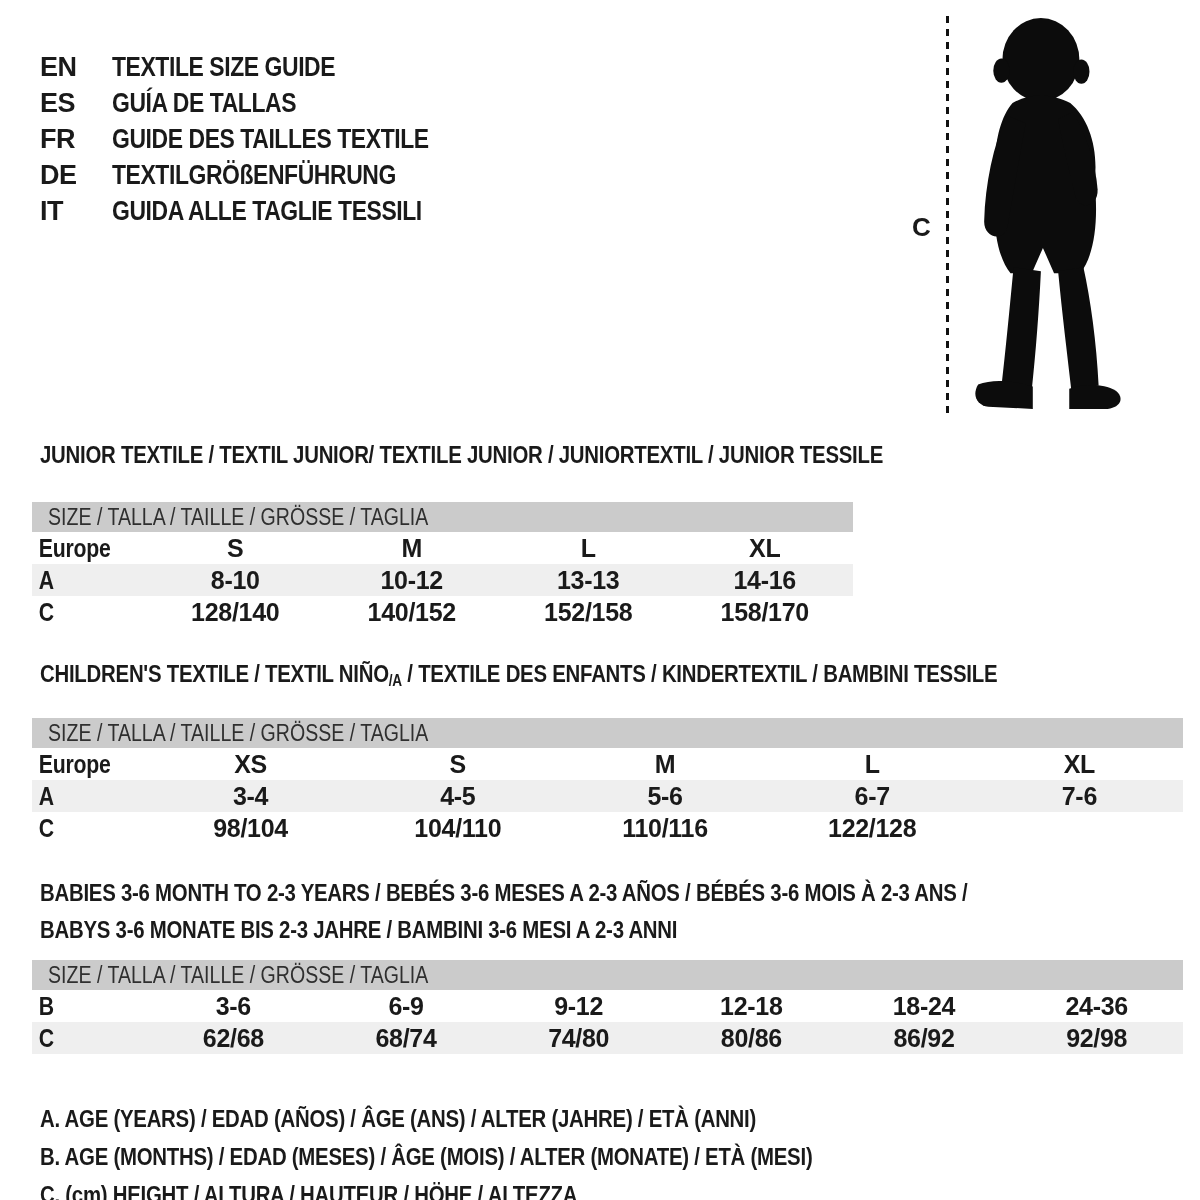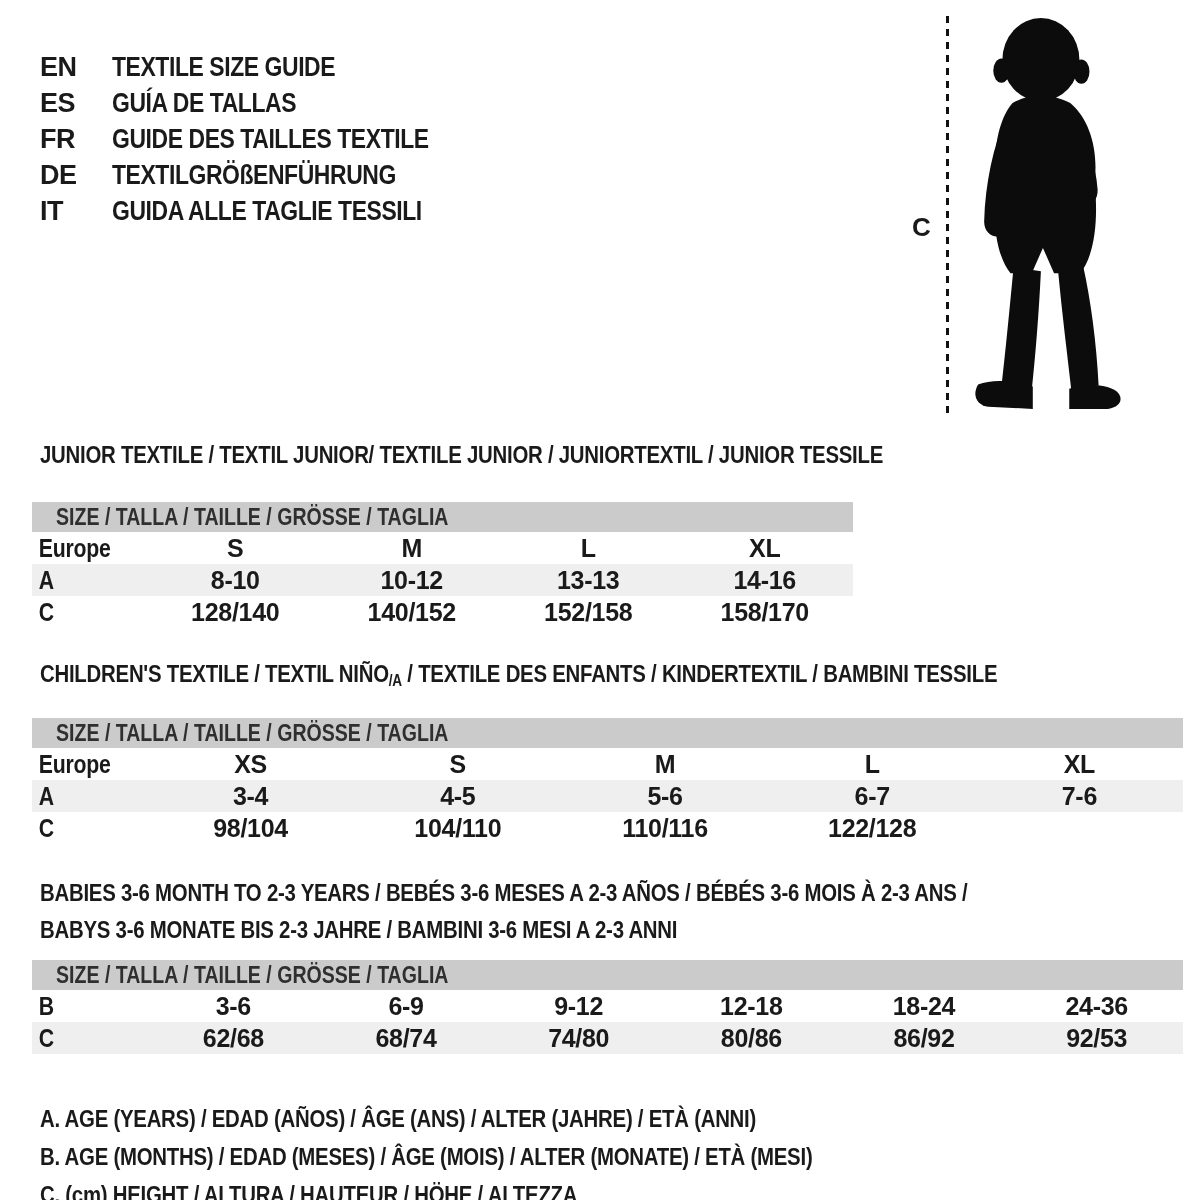--- a/index.html
+++ b/index.html
@@ -55,22 +55,22 @@
   .mt-tab2 { margin-top:23px; }
   .mt-sec3 { margin-top:30px; }
   .mt-tab3 { margin-top:12px; }
 
   
   .size-table { }
   .w-junior { width:821px; }
   .w-full { width:1151px; }
   .tbar {
     height:30px; background:#cbcbcb; color:#2f2f2f;
-    display:flex; align-items:center; padding-left:24px; box-sizing:border-box;
-    font-size:23px; font-weight:700;
+    display:flex; align-items:center; padding-left:16px; box-sizing:border-box;
+    font-size:23px; font-weight:400;
   }
   .trow {
     display:grid; height:32px; align-items:center;
     font-size:25px; font-weight:700; letter-spacing:-0.3px;
   }
   .trow.shaded { background:#efefef; }
   .tlabel { padding-left:8px; }
   .tcell { text-align:center; }
 
   
@@ -208,21 +208,21 @@
           <span class="tcell">18-24</span>
           <span class="tcell">24-36</span>
         </div>
         <div class="trow shaded" style="grid-template-columns: 115px repeat(6, 1fr);">
           <span class="tlabel condensed">C</span>
           <span class="tcell">62/68</span>
           <span class="tcell">68/74</span>
           <span class="tcell">74/80</span>
           <span class="tcell">80/86</span>
           <span class="tcell">86/92</span>
-          <span class="tcell">92/53</span>
+          <span class="tcell">92/98</span>
         </div>
       </div>
 
     <div class="legend">
       <div class="legend-line">
         <span class="condensed">A. AGE (YEARS) / EDAD (AÑOS) / ÂGE (ANS) / ALTER (JAHRE) / ETÀ (ANNI)</span>
       </div>
       <div class="legend-line">
         <span class="condensed">B. AGE (MONTHS) / EDAD (MESES) / ÂGE (MOIS) / ALTER (MONATE) / ETÀ (MESI)</span>
       </div>

